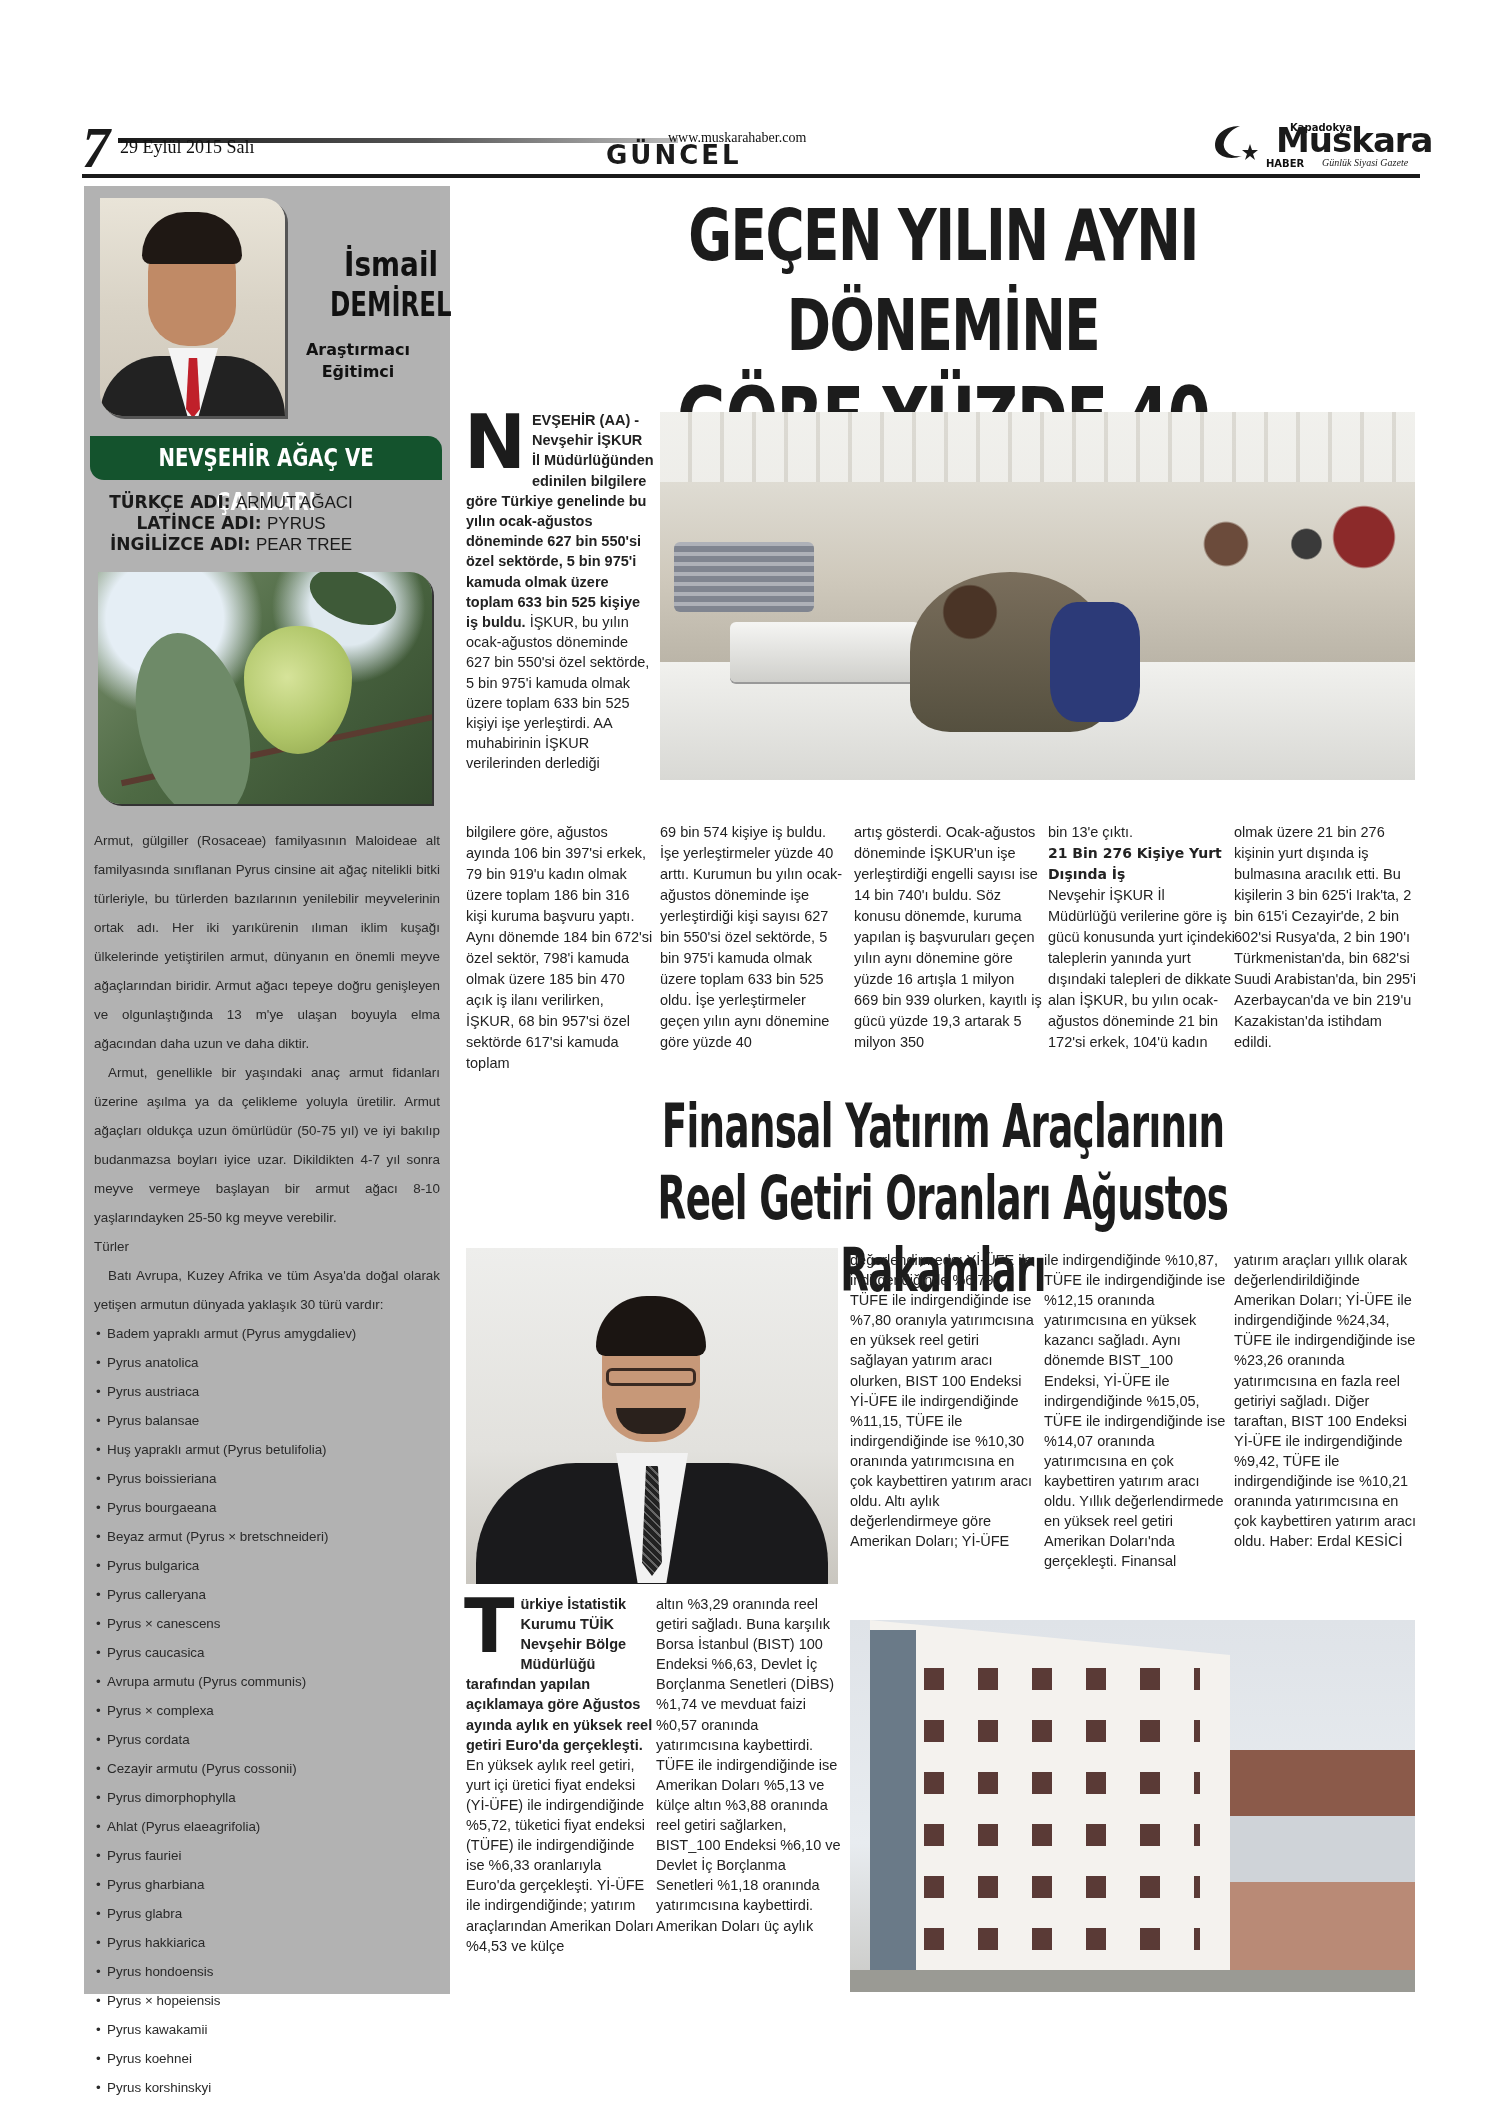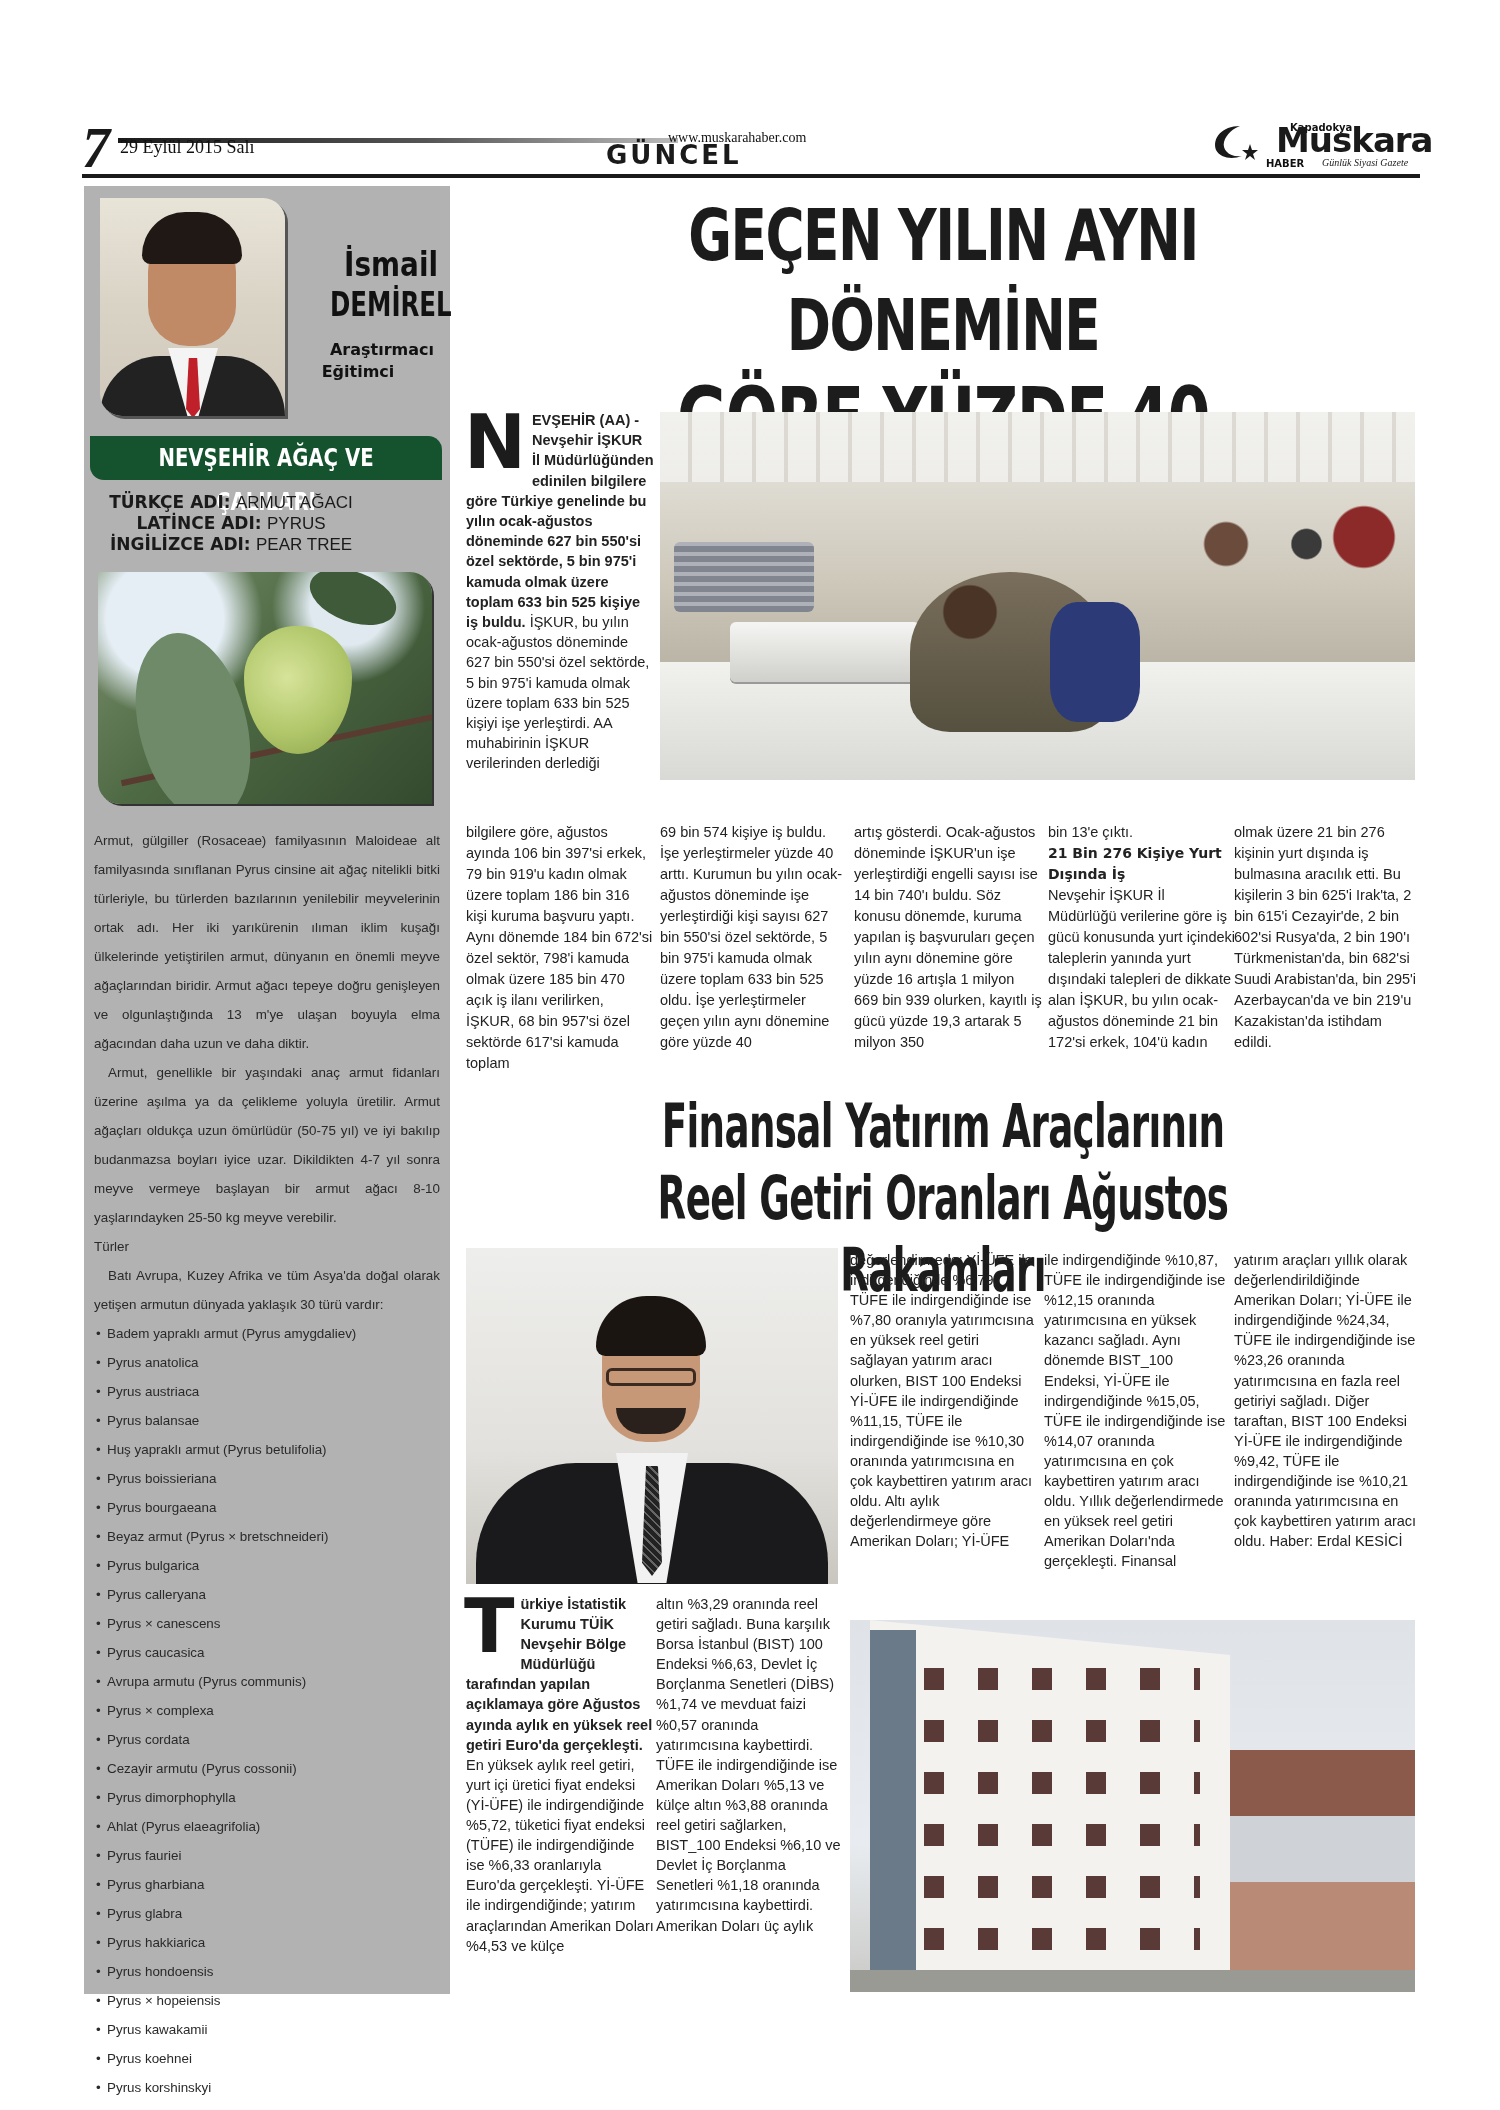--- a/index.html
+++ b/index.html
@@ -25,21 +25,21 @@
   .sidebar { position: absolute; left: 84px; top: 186px; width: 366px; height: 1808px; background: #b2b2b2; }
   .author-photo { position: absolute; left: 16px; top: 12px; width: 185px; height: 218px; border-radius: 0 22px 0 22px; overflow: hidden; box-shadow: 3px 3px 0 #555; background: linear-gradient(180deg, #e9e4d8 0%, #d9d3c6 50%, #cfc8bb 100%); }
   .photo-face { position: absolute; left: 48px; top: 30px; width: 88px; height: 118px; border-radius: 44px 44px 40px 40px; background: #c08a66; }
   .photo-hair { position: absolute; left: 42px; top: 14px; width: 100px; height: 52px; border-radius: 50px 50px 10px 10px; background: #1f1814; }
   .photo-suit { position: absolute; left: 0; top: 158px; width: 185px; height: 70px; border-radius: 60px 60px 0 0; background: #222; }
   .photo-shirt { position: absolute; left: 68px; top: 150px; width: 50px; height: 70px; background: #f4f4f4; clip-path: polygon(0 0, 100% 0, 60% 100%, 40% 100%); }
   .photo-tie { position: absolute; left: 86px; top: 160px; width: 14px; height: 60px; background: #c0202a; clip-path: polygon(20% 0, 80% 0, 100% 85%, 50% 100%, 0 85%); }
   .author-name1 { position: absolute; left: 204px; top: 60px; width: 150px; text-align: right; font-family: "DejaVu Sans", sans-serif; font-weight: bold; font-size: 34px; line-height: 36px; color: #111; transform: scaleX(0.82); transform-origin: right; }
   .author-name2 { position: absolute; left: 204px; top: 100px; width: 150px; text-align: right; font-family: "DejaVu Sans", sans-serif; font-weight: bold; font-size: 34px; line-height: 36px; color: #111; transform: scaleX(0.72); transform-origin: right; }
   .author-role1, .author-role2 { position: absolute; left: 204px; width: 140px; text-align: center; font-weight: bold; font-size: 16px; color: #111; }
-  .author-role1 { top: 154px; margin-left: 24px; } .author-role2 { top: 176px; }
+  .author-role1 { top: 154px; } .author-role2 { top: 176px; }
 
   .column-banner { position: absolute; left: 6px; top: 250px; width: 352px; height: 44px; background: #14532d; border-radius: 0 14px 0 14px; color: #fff; font-family: "DejaVu Sans", sans-serif; font-weight: bold; font-size: 24px; line-height: 44px; text-align: center; transform-origin: center; }
   .column-banner span { display: inline-block; transform: scaleX(0.82); }
   .names { position: absolute; left: 0; top: 306px; width: 294px; text-align: center; font-size: 17px; line-height: 21px; color: #1a1a1a; }
   .names .k { font-weight: bold; }
   .names .v { font-family: "Liberation Sans", sans-serif; font-size: 17px; }
 
   .pear-photo { position: absolute; left: 14px; top: 386px; width: 334px; height: 232px; border-radius: 0 22px 0 22px; overflow: hidden; box-shadow: 2px 2px 0 #333; background: radial-gradient(circle at 20% 20%, #e5eef5 0 18%, transparent 30%), radial-gradient(circle at 75% 15%, #dfe9ef 0 12%, transparent 24%), linear-gradient(135deg, #7d9170 0%, #4e6a44 45%, #344a2e 100%); }
   .pear-leaf1 { position: absolute; left: 40px; top: 60px; width: 110px; height: 190px; border-radius: 60% 40% 60% 40%; background: #6e8a68; transform: rotate(-22deg); }
   .pear-leaf2 { position: absolute; left: 210px; top: 0; width: 90px; height: 50px; border-radius: 50%; background: #3e5a38; transform: rotate(20deg); }

